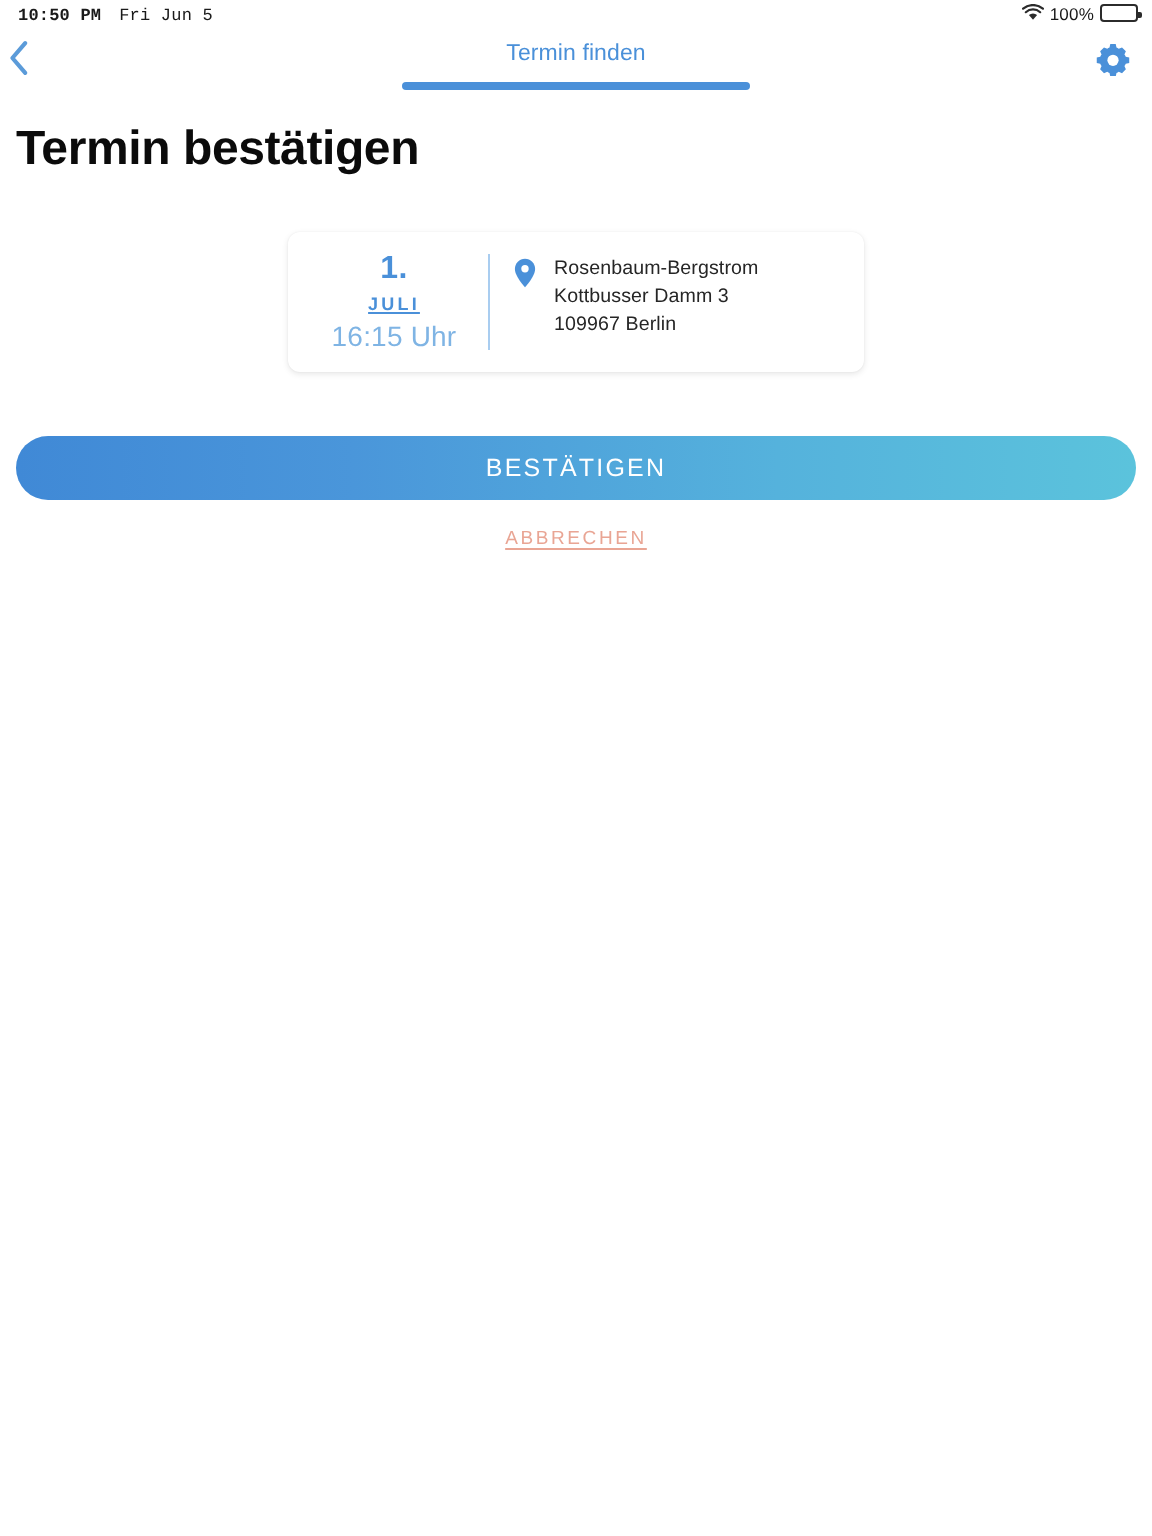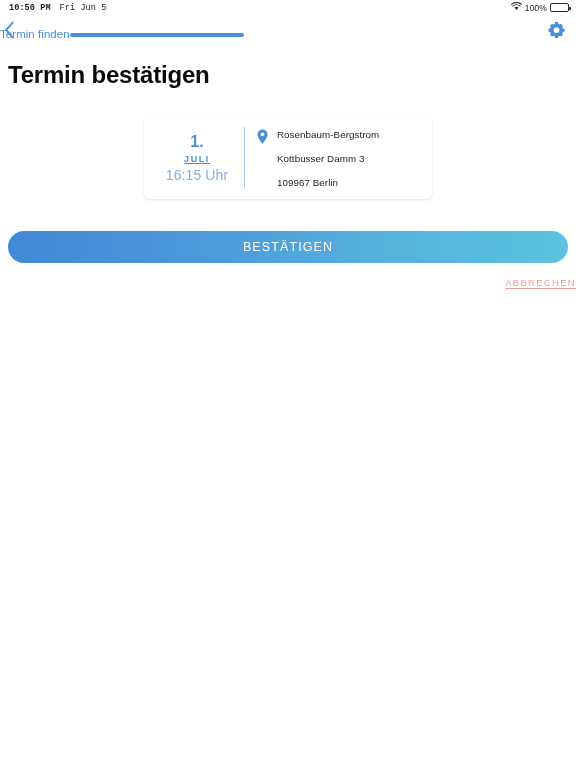--- a/index.html
+++ b/index.html
@@ -28,21 +28,21 @@
     color: #1a1a1a;
     letter-spacing: 0.1px;
     position: relative;
   }
   #status-left { display: flex; align-items: center; gap: 9px; font-family: Liberation Mono, monospace; }
   #status-left .time { font-weight: 600; }
   #status-left .date { font-weight: 400; }
   #status-right {
     margin-left: auto;
     display: flex;
-    align-items: center;
+    align-items: flex-start;
     gap: 3px;
   }
   #status-right .pct { font-weight: 500; font-size: 8.5px; }
   .wifi-glyph { display: block; }
   .battery {
     width: 19px; height: 9px;
     border: 1px solid #2b2b2b;
     border-radius: 2px;
     position: relative;
     padding: 1px;
@@ -74,21 +74,21 @@
     width: 40px; height: 33px;
     display: flex; align-items: center; justify-content: flex-start;
     padding-left: 4px;
     cursor: pointer;
   }
   #nav-title-wrap {
     position: absolute;
     left: 0; right: 0; top: 0;
     height: 33px;
     display: flex;
-    flex-direction: row;
+    flex-direction: column;
     align-items: center;
     justify-content: flex-start;
     pointer-events: none;
   }
   #nav-title {
     font-size: 11.5px;
     color: #4a90d9;
     line-height: 13px;
     margin-top: 6px;
     letter-spacing: 0.05px;
@@ -174,21 +174,21 @@
     flex: 1;
     display: flex;
     align-items: flex-start;
     padding: 2px 10px 0 12px;
     gap: 9px;
   }
   #pin-icon { flex: 0 0 auto; margin-top: 1px; }
   #address-lines {
     display: flex;
     flex-direction: column;
-    gap: 11px;
+    gap: 1px;
   }
   .addr-line {
     font-size: 9.8px;
     color: #262626;
     line-height: 13px;
     letter-spacing: 0.05px;
     white-space: nowrap;
   }
 
   
@@ -208,21 +208,21 @@
     color: #ffffff;
     font-size: 12.5px;
     letter-spacing: 1.1px;
     font-weight: 400;
   }
 
   
   #cancel-zone {
     margin-top: 14px;
     display: flex;
-    justify-content: flex-end;
+    justify-content: center;
   }
   #cancel-link {
     font-size: 9.5px;
     color: #e9a594;
     letter-spacing: 1.3px;
     text-decoration: underline;
     text-underline-offset: 2px;
     cursor: pointer;
   }
 </style>

